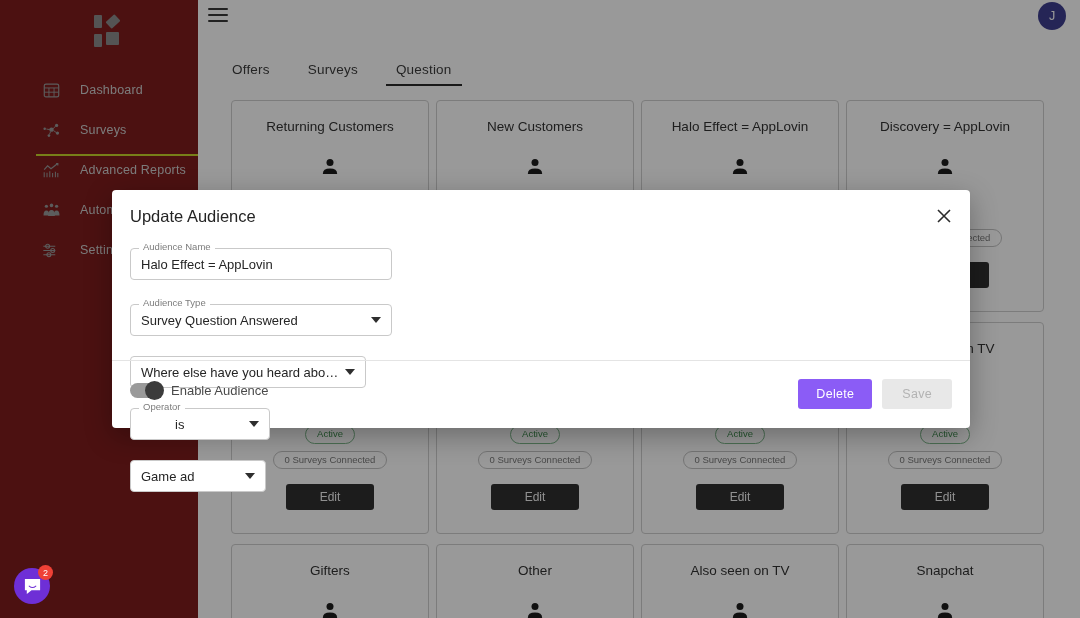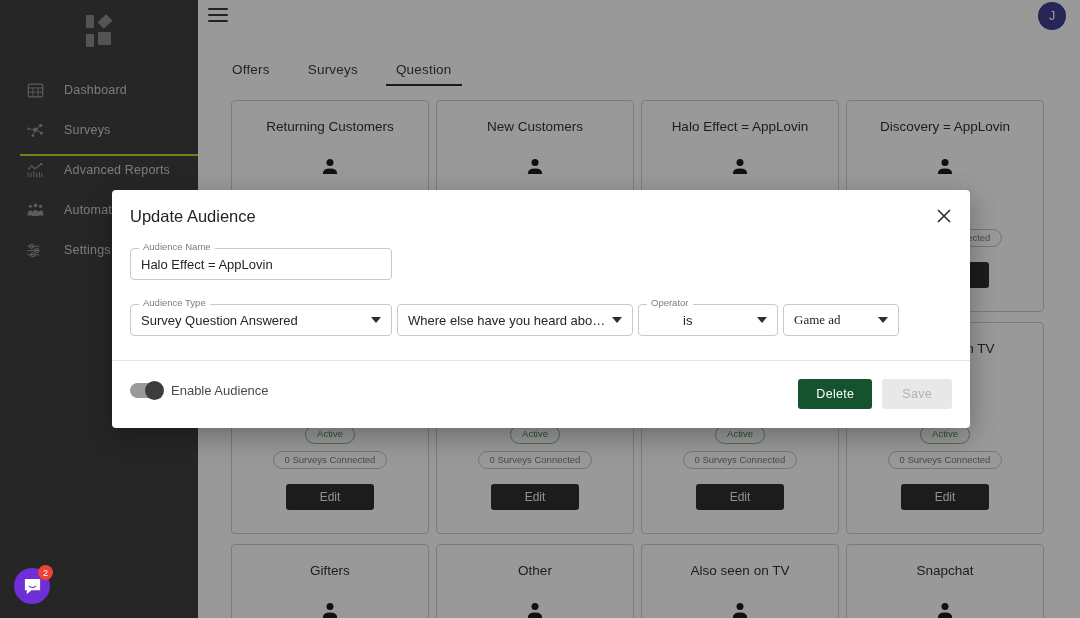--- a/index.html
+++ b/index.html
@@ -8,22 +8,23 @@
     overflow: hidden;
     font-family: "Liberation Sans", sans-serif;
     background: #ffffff;
   }
   #app { position: relative; width: 1080px; height: 618px; }
 
   
   .sidebar {
     position: absolute; left: 0; top: 0;
     width: 198px; height: 618px;
-    background: #404040;
+    background: #7f1d1d;
     z-index: 5;
+    padding-left: 16px;
   }
   .logo-wrap {
     height: 62px; display: flex; align-items: center; justify-content: center;
   }
   .logo {
     position: relative; width: 30px; height: 32px;
   }
   .logo .bar {
     position: absolute; background: #8d8d8d;
   }
@@ -184,25 +185,25 @@
   .field .caret {
     position: absolute; right: 10px; top: 50%;
     width: 0; height: 0; transform: translateY(-50%);
     border-left: 5px solid transparent;
     border-right: 5px solid transparent;
     border-top: 6px solid #2e2e2e;
   }
   .field .value { white-space: nowrap; overflow: hidden; text-overflow: ellipsis; }
 
   .row1 { position: absolute; left: 18px; top: 12px; width: 262px; }
-  .row2 { position: absolute; left: 18px; top: 68px; display: flex; gap: 5px; }
+  .row2 { position: absolute; left: 18px; top: 68px; display: flex; gap: 20px; flex-direction: column; }
   .sel-type { width: 262px; }
   .sel-question { width: 236px; text-align: right; }
   .sel-operator { width: 140px; padding-left: 44px; }
-  .sel-value { width: 116px; font-family: Liberation Serif, serif; }
+  .sel-value { width: 136px; }
 
   .modal-divider {
     position: absolute; left: 0; top: 170px; width: 858px; height: 1px;
     background: #e4e4e4;
   }
   .modal-footer {
     position: absolute; left: 0; top: 171px; width: 858px; height: 67px;
   }
   .toggle-wrap {
     position: absolute; left: 18px; top: 22px;
@@ -218,21 +219,21 @@
     width: 19px; height: 19px; border-radius: 50%;
     background: #3c3c3c;
   }
   .toggle-label { font-size: 13px; color: #4a4a4a; }
 
   .footer-btns {
     position: absolute; right: 18px; top: 18px;
     display: flex; gap: 10px; align-items: center;
   }
   .btn-delete {
-    background: #14532d; color: #ffffff;
+    background: #8b5cf6; color: #ffffff;
     border: none; border-radius: 3px;
     font-family: inherit; font-size: 12.5px;
     padding: 8px 18px; cursor: pointer;
     letter-spacing: .3px;
     margin-left: 9px;
   }
   .btn-save {
     background: #e8e8e8; color: #b3b3b3;
     border: none; border-radius: 3px;
     font-family: inherit; font-size: 12.5px;

